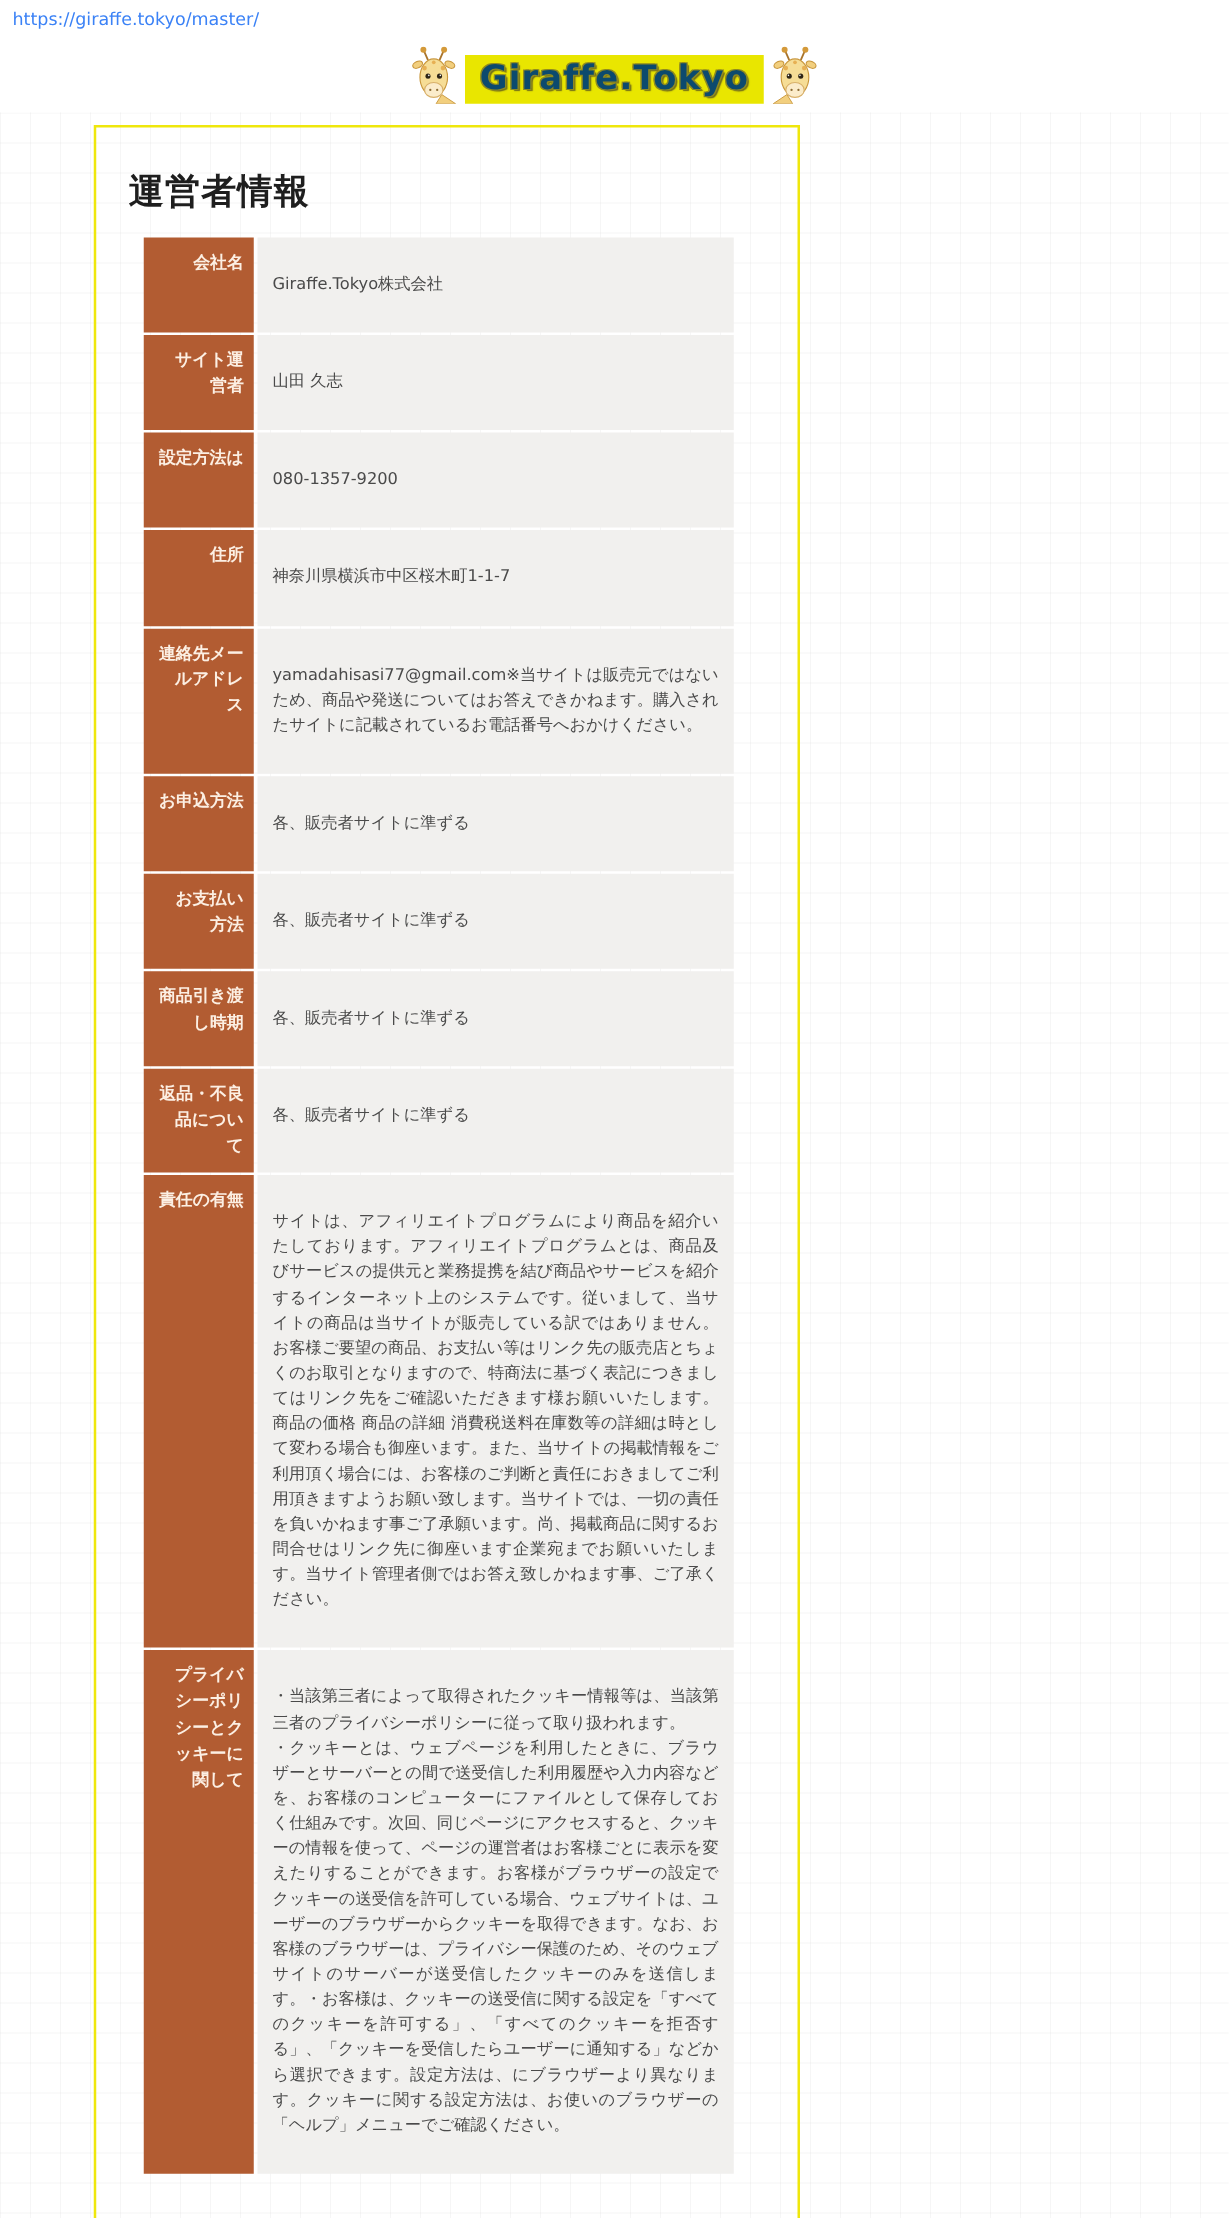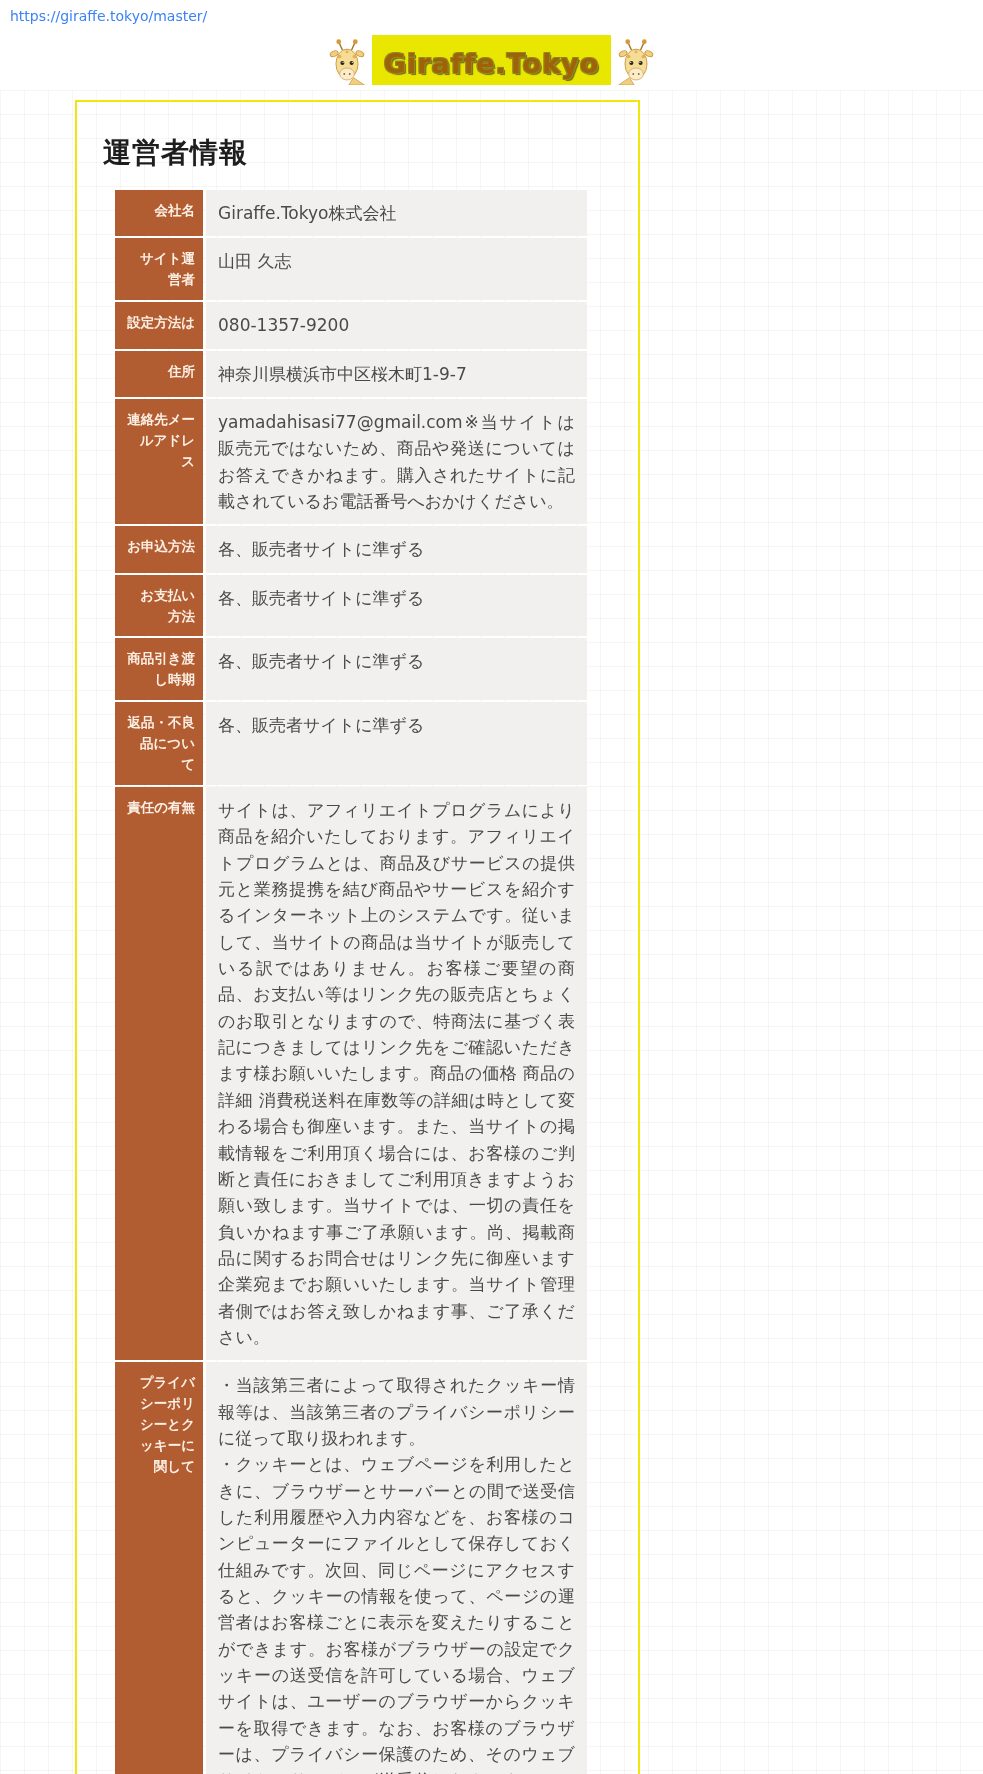--- a/index.html
+++ b/index.html
@@ -36,24 +36,24 @@
   }
   .logo{
     display:flex;
     align-items:flex-end;
     gap:6px;
     text-decoration:none;
     cursor:pointer;
   }
   .logo-badge{
     background:var(--logo-bg);
-    padding:13px 12px 5px 12px;
+    padding:3px 12px 5px 12px;
     font-size:27px;
     font-weight:bold;
-    color:#a16207;
+    color:#0c4a6e;
     letter-spacing:1px;
     text-shadow:
       1px 1px 0 #8f8a21, -1px 1px 0 #8f8a21,
       1px -1px 0 #8f8a21, -1px -1px 0 #8f8a21,
       2px 2px 1px #6f6b18;
     line-height:1.15;
   }
   .giraffe{width:38px;height:46px;display:block;}
   .giraffe.flip{transform:scaleX(-1);}
   
@@ -92,24 +92,24 @@
     color:#fcefe3;
     font-size:13.5px;
     font-weight:bold;
     text-align:right;
     vertical-align:top;
     padding:10px 8px 10px 12px;
     line-height:1.55;
   }
   table.info-table td{
     background:var(--cell);
-    font-size:17px;
+    font-size:13px;
     color:#4a4a4a;
     vertical-align:top;
-    padding:10px 12px;
+    padding:28px 12px;
     line-height:1.55;
     white-space:pre-line;
     text-align:justify;
   }
   
   .site-footer{
     background:var(--footer-bg);
     height:178px;
     display:flex;
     flex-direction:column;
@@ -200,21 +200,21 @@
             <td>山田 久志</td>
           </tr>
 
           <tr>
             <th>設定方法は</th>
             <td>080-1357-9200</td>
           </tr>
 
           <tr>
             <th>住所</th>
-            <td>神奈川県横浜市中区桜木町1-9-7</td>
+            <td>神奈川県横浜市中区桜木町1-1-7</td>
           </tr>
 
           <tr>
             <th>連絡先メールアドレス</th>
             <td>yamadahisasi77@gmail.com※当サイトは販売元ではないため、商品や発送についてはお答えできかねます。購入されたサイトに記載されているお電話番号へおかけください。</td>
           </tr>
 
           <tr>
             <th>お申込方法</th>
             <td>各、販売者サイトに準ずる</td>

